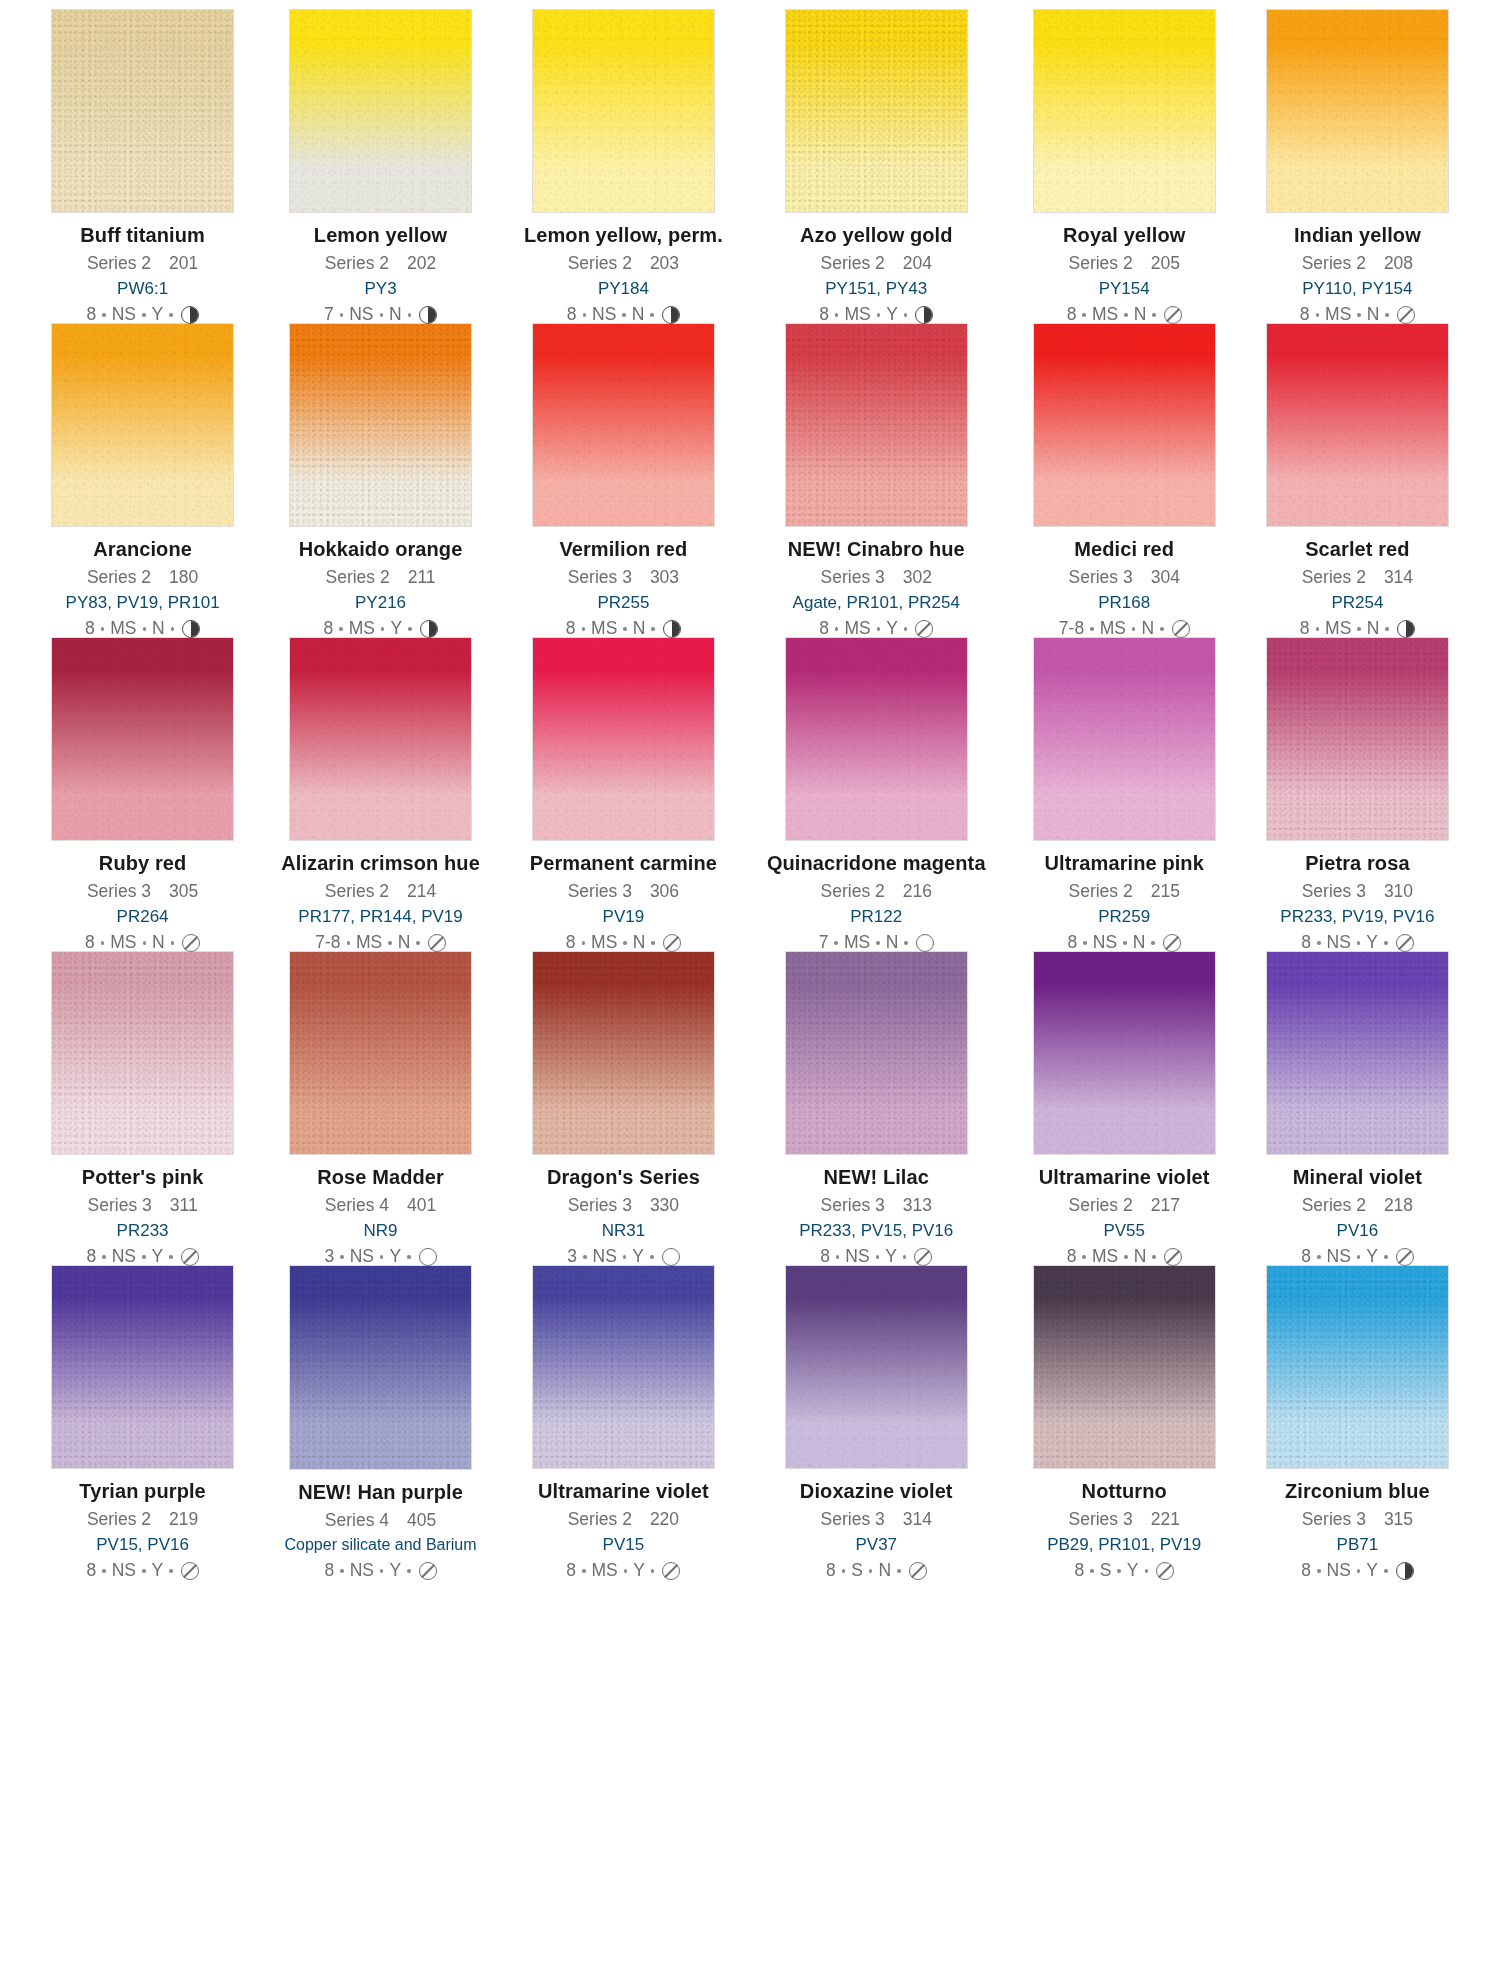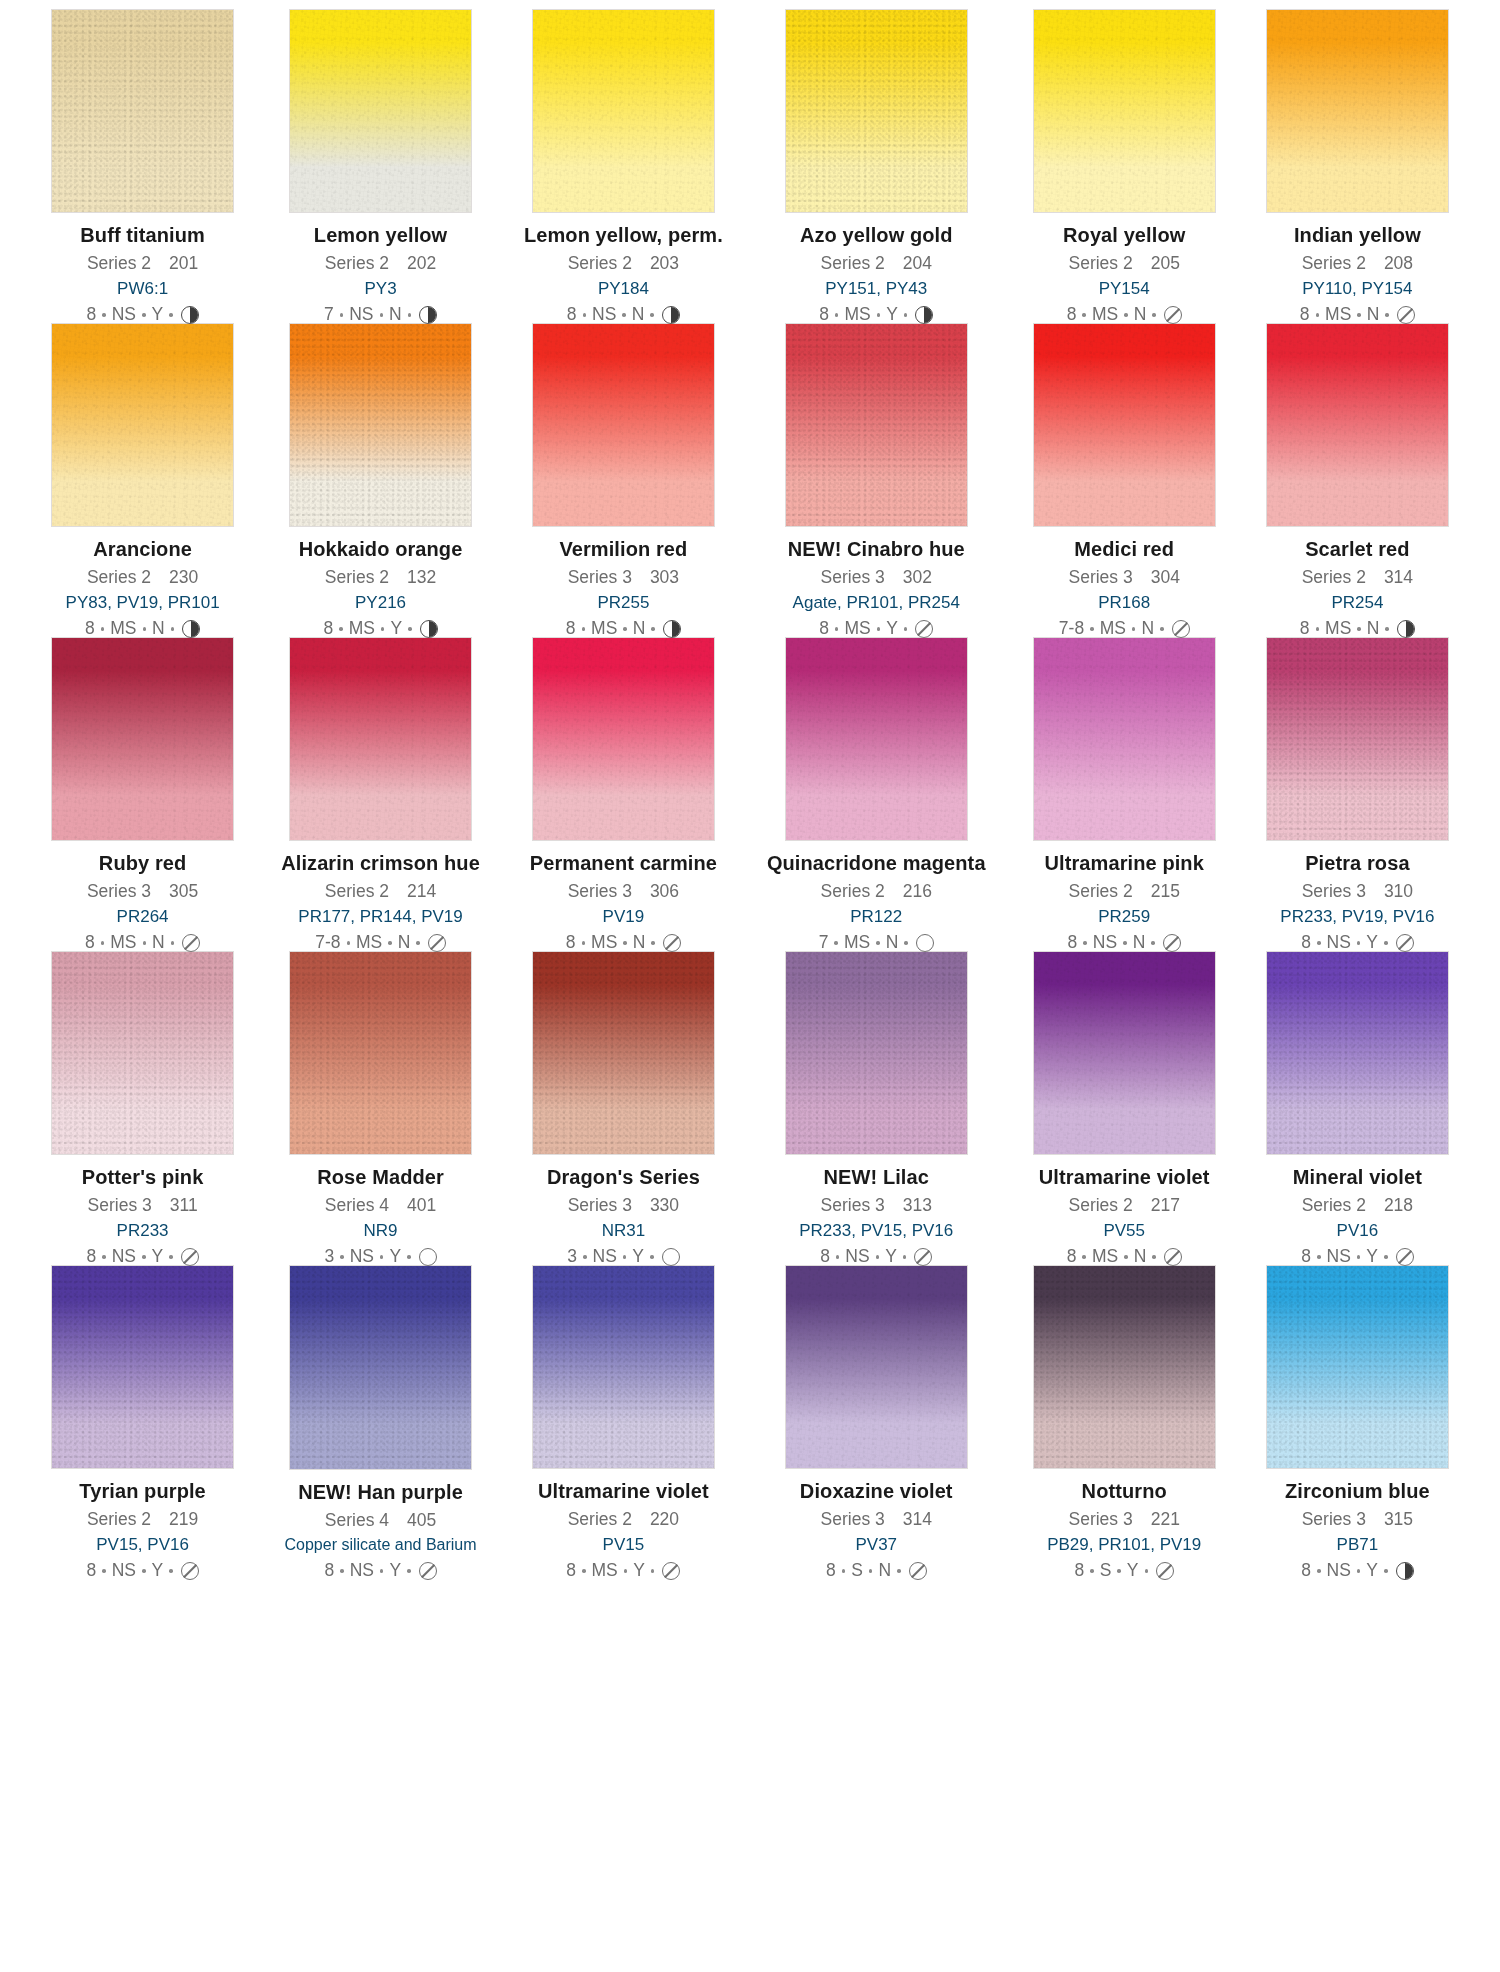--- a/index.html
+++ b/index.html
@@ -288,42 +288,42 @@
         </div>
       </div>
       <div class="swatch-cell">
         <div class="swatch-chip">
           <div class="wash" style="background: linear-gradient(rgb(245, 165, 22) 0%, rgb(245, 165, 22) 16%, rgb(249, 232, 176) 78%, rgb(249, 232, 176) 100%);"></div>
           <div class="grain"></div>
           <div class="grain2"></div>
         </div>
         <div class="labels">
           <div class="pname">Arancione</div>
-          <div class="pseries"><span>Series 2</span><span class="num">230</span></div>
+          <div class="pseries"><span>Series 2</span><span class="num">180</span></div>
           <div class="ppig">PY83, PV19, PR101</div>
           <div class="pcodes">
             <span>8</span>
             <span class="dot"></span>
             <span>MS</span>
             <span class="dot"></span>
             <span>N</span>
             <span class="dot"></span>
             <span class="sym half"></span>
           </div>
         </div>
       </div>
       <div class="swatch-cell">
         <div class="swatch-chip granulating">
           <div class="wash" style="background: linear-gradient(rgb(244, 126, 18) 0%, rgb(244, 126, 18) 16%, rgb(242, 238, 226) 78%, rgb(242, 238, 226) 100%);"></div>
           <div class="grain"></div>
           <div class="grain2"></div>
         </div>
         <div class="labels">
           <div class="pname">Hokkaido orange</div>
-          <div class="pseries"><span>Series 2</span><span class="num">132</span></div>
+          <div class="pseries"><span>Series 2</span><span class="num">211</span></div>
           <div class="ppig">PY216</div>
           <div class="pcodes">
             <span>8</span>
             <span class="dot"></span>
             <span>MS</span>
             <span class="dot"></span>
             <span>Y</span>
             <span class="dot"></span>
             <span class="sym half"></span>
           </div>

